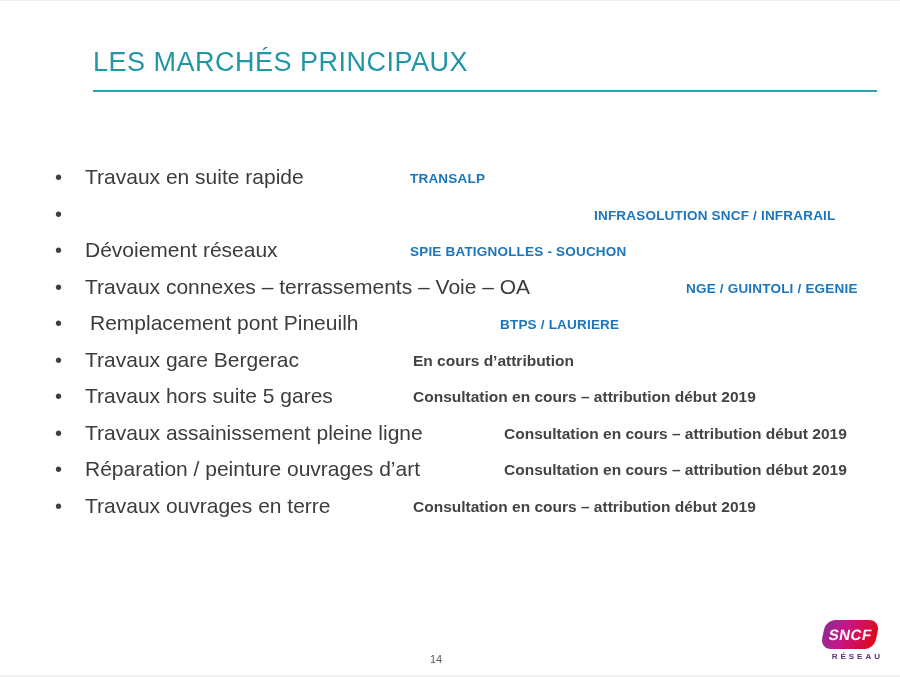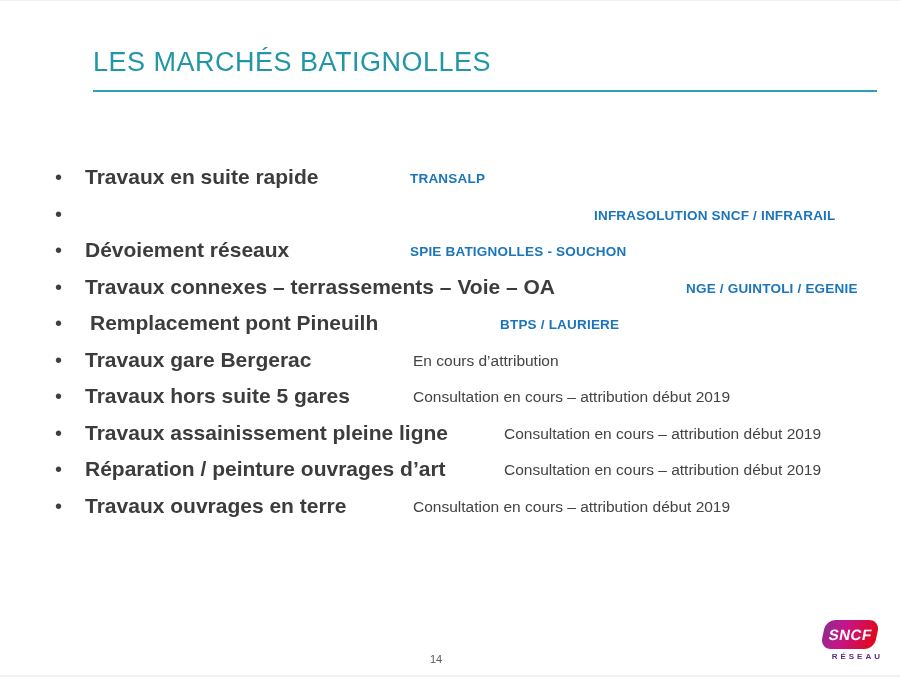--- a/index.html
+++ b/index.html
@@ -28,29 +28,28 @@
   .bullets{position:absolute;left:50px;top:158px;width:840px;}
   .row{position:relative;height:36.5px;width:840px;}
   .bullet{
     position:absolute;left:5px;top:0;
     font-size:20px;line-height:36.5px;color:#3f3f3f;
   }
   .label{
     position:absolute;left:35px;top:0;
     font-size:21px;line-height:36.5px;color:#3c3c3c;
     white-space:nowrap;
-    font-weight:bold;
   }
   .ann{position:absolute;white-space:nowrap;}
   .ann.blue{
     top:12px;font-size:13.5px;font-weight:bold;color:#1B75BC;
     letter-spacing:0.2px;
   }
   .ann.gray{
-    top:10px;font-size:15.5px;color:#434343;font-weight:400;
+    top:10px;font-size:15.5px;color:#434343;font-weight:700;
   }
   .r1 .ann{left:360px;text-align:right;}
   .r2 .ann{left:544px;}
   .r3 .ann{left:360px;text-align:center;}
   .r4 .ann{left:636px;}
   .r5 .ann{left:450px;}
   .r5 .label{left:40px;}
   .r6 .ann{left:363px;}
   .r7 .ann{left:363px;}
   .r8 .ann{left:454px;}
@@ -90,21 +89,21 @@
 
   .slide-bottom-edge{
     position:absolute;left:0;bottom:0;width:900px;height:3px;background:#f2f2f2;
   }
 </style>
 </head>
 <body>
 
 <div class="slide">
 
-  <div class="title">LES MARCHÉS BATIGNOLLES</div>
+  <div class="title">LES MARCHÉS PRINCIPAUX</div>
   <div class="title-rule"></div>
 
   <div class="bullets">
 
     <div class="row r1">
       <span class="bullet">•</span>
       <span class="label">Travaux en suite rapide</span>
       <span class="ann blue">TRANSALP</span>
     </div>
 

